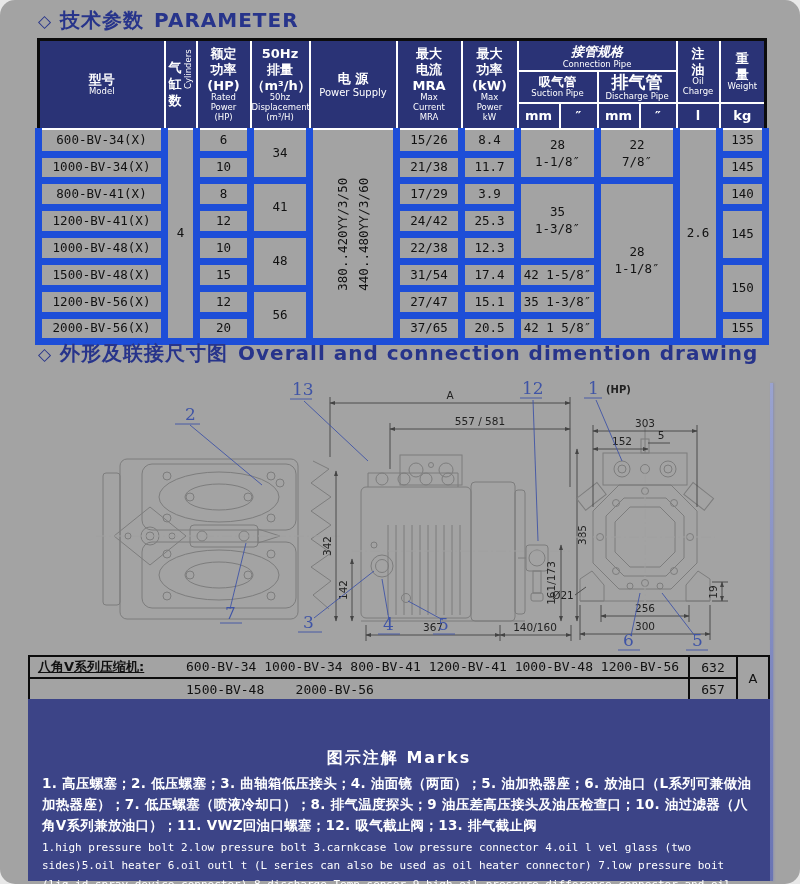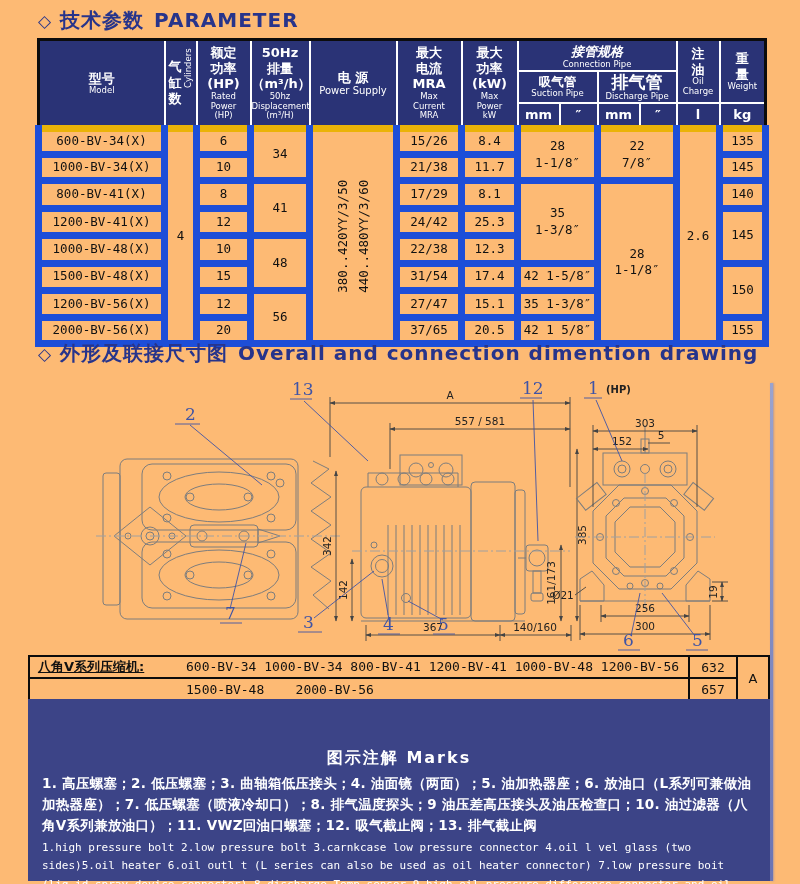--- a/index.html
+++ b/index.html
@@ -1,36 +1,36 @@
 <!DOCTYPE html>
 <html><head>
 <meta charset="utf-8">
 <style>
   * { margin:0; padding:0; box-sizing:border-box; }
   body { background:#e8e8e8; font-family:"DejaVu Sans", sans-serif; }
-  .page { position:relative; width:800px; height:884px; background:#fdba74; overflow:hidden; margin:0 auto; }
+  .page { position:relative; width:800px; height:884px; background:#a3a3a3; overflow:hidden; margin:0 auto;border-radius:15px; }
 
   
   .sec-title { position:absolute; left:38px; color:#27348b; font-weight:bold;
                font-size:20px; letter-spacing:1px; white-space:nowrap; }
   .sec-title .dia { font-size:17px; margin-right:8px; font-weight:normal; }
   .sec-title .en  { margin-left:10px; }
   #title1 { top:7px; }
   #title2 { top:340px; }
 
   
   .param-table { position:absolute; left:35px; top:38px; border-collapse:collapse;
                  table-layout:fixed; width:731px; }
   .param-table th { background:#2a3376; color:#fff; border:2px solid #fff;
                     padding:0; text-align:center; vertical-align:middle; }
   .param-table td { border:7px solid #1d4ed8; text-align:center; vertical-align:middle;
                     font-family:"DejaVu Sans Mono", monospace; font-size:12.5px;
                     color:#111; padding:0 1px; height:26px; white-space:pre-line; line-height:1.35; }
   .param-table { border:3px solid #0c0c0c; }
-  .param-table tbody tr:first-child td { border-top:7px solid #eab308; }
+  .param-table tbody tr:first-child td { border-top:1px solid #eab308; }
   .th-zh { display:block; font-size:13px; font-weight:bold; line-height:1.2; white-space:pre-line; }
   .th-en { display:block; font-size:8.5px; font-weight:normal; line-height:1.15; white-space:pre-line; }
   .th-inline .th-zh { display:inline;font-style:italic; }
   .h-unit { font-size:13px; font-weight:bold;margin-top:8px; }
   .cylwrap { display:flex; align-items:center; justify-content:center; gap:1px; }
   .cyl-zh { font-size:13px; font-weight:bold; white-space:pre-line; line-height:1.25; }
   .cyl-en { font-size:8.5px; font-weight:normal; transform:rotate(-90deg); width:10px; letter-spacing:0; }
   .rotwrap { display:flex; align-items:center; justify-content:center; height:208px; }
   .vrot { transform:rotate(-90deg); white-space:pre; font-family:"DejaVu Sans Mono", monospace;
           font-size:12.5px; line-height:1.7; text-align:center; }
@@ -189,21 +189,21 @@
         <td>10</td>
         <td>21/38</td>
         <td>11.7</td>
         <td>145</td>
       </tr>
       <tr>
         <td>800-BV-41(X)</td>
         <td>8</td>
         <td rowspan="2">41</td>
         <td>17/29</td>
-        <td>8.1</td>
+        <td>3.9</td>
         <td colspan="2" rowspan="3">35
 1-3/8″</td>
         <td colspan="2" rowspan="6">28
 1-1/8″</td>
         <td>140</td>
       </tr>
       <tr>
         <td>1200-BV-41(X)</td>
         <td>12</td>
         <td>24/42</td>

